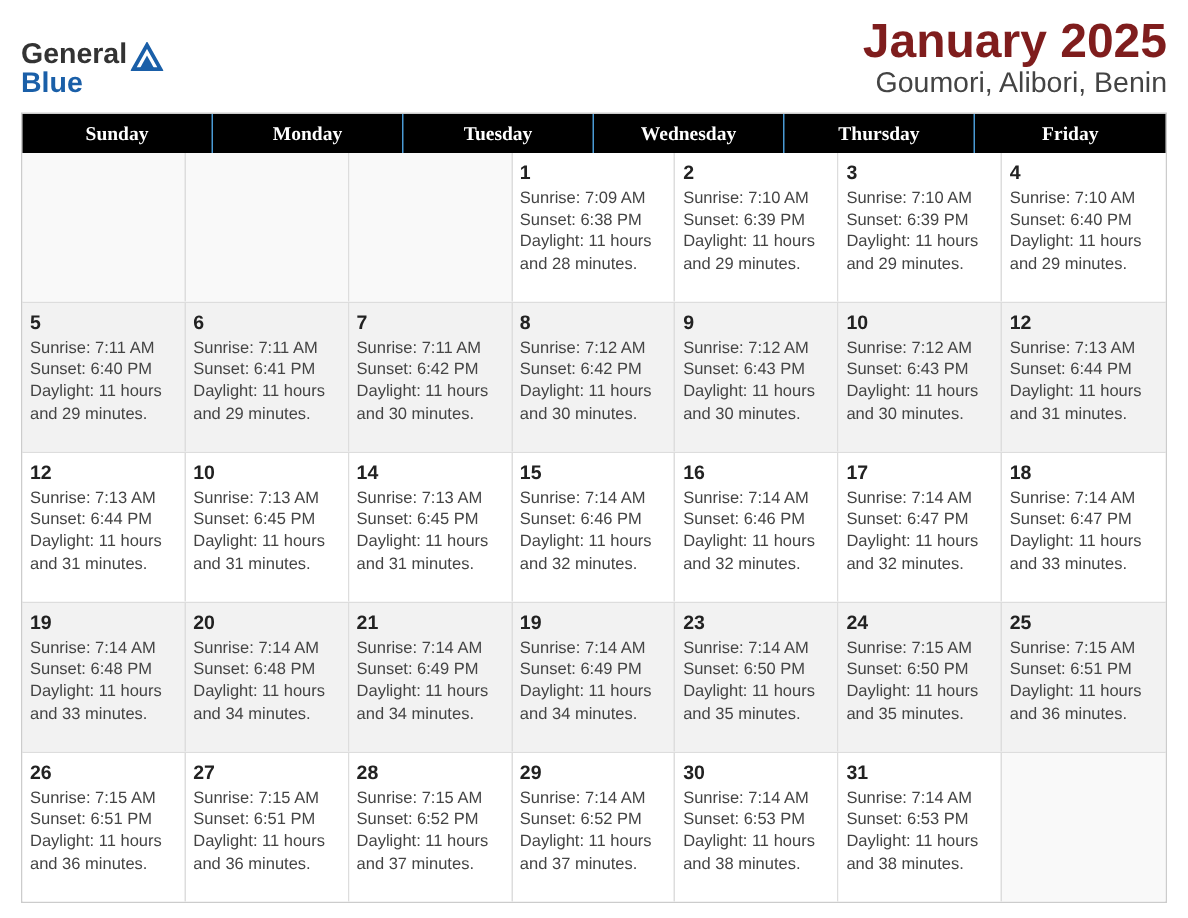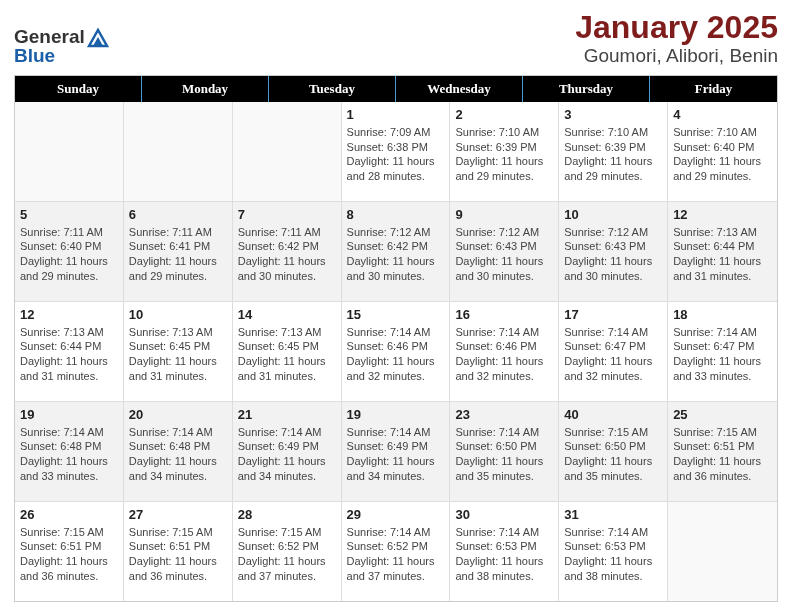--- a/index.html
+++ b/index.html
@@ -215,21 +215,21 @@
 Daylight: 11 hours and 34 minutes.</span></div>
           <div class="cal-cell"><span class="day-num">21</span><span class="info" style="white-space: pre-line;">Sunrise: 7:14 AM
 Sunset: 6:49 PM
 Daylight: 11 hours and 34 minutes.</span></div>
           <div class="cal-cell"><span class="day-num">19</span><span class="info" style="white-space: pre-line;">Sunrise: 7:14 AM
 Sunset: 6:49 PM
 Daylight: 11 hours and 34 minutes.</span></div>
           <div class="cal-cell"><span class="day-num">23</span><span class="info" style="white-space: pre-line;">Sunrise: 7:14 AM
 Sunset: 6:50 PM
 Daylight: 11 hours and 35 minutes.</span></div>
-          <div class="cal-cell"><span class="day-num">40</span><span class="info" style="white-space: pre-line;">Sunrise: 7:15 AM
+          <div class="cal-cell"><span class="day-num">24</span><span class="info" style="white-space: pre-line;">Sunrise: 7:15 AM
 Sunset: 6:50 PM
 Daylight: 11 hours and 35 minutes.</span></div>
           <div class="cal-cell"><span class="day-num">25</span><span class="info" style="white-space: pre-line;">Sunrise: 7:15 AM
 Sunset: 6:51 PM
 Daylight: 11 hours and 36 minutes.</span></div>
         </div>
         <div class="cal-row">
           <div class="cal-cell"><span class="day-num">26</span><span class="info" style="white-space: pre-line;">Sunrise: 7:15 AM
 Sunset: 6:51 PM
 Daylight: 11 hours and 36 minutes.</span></div>

